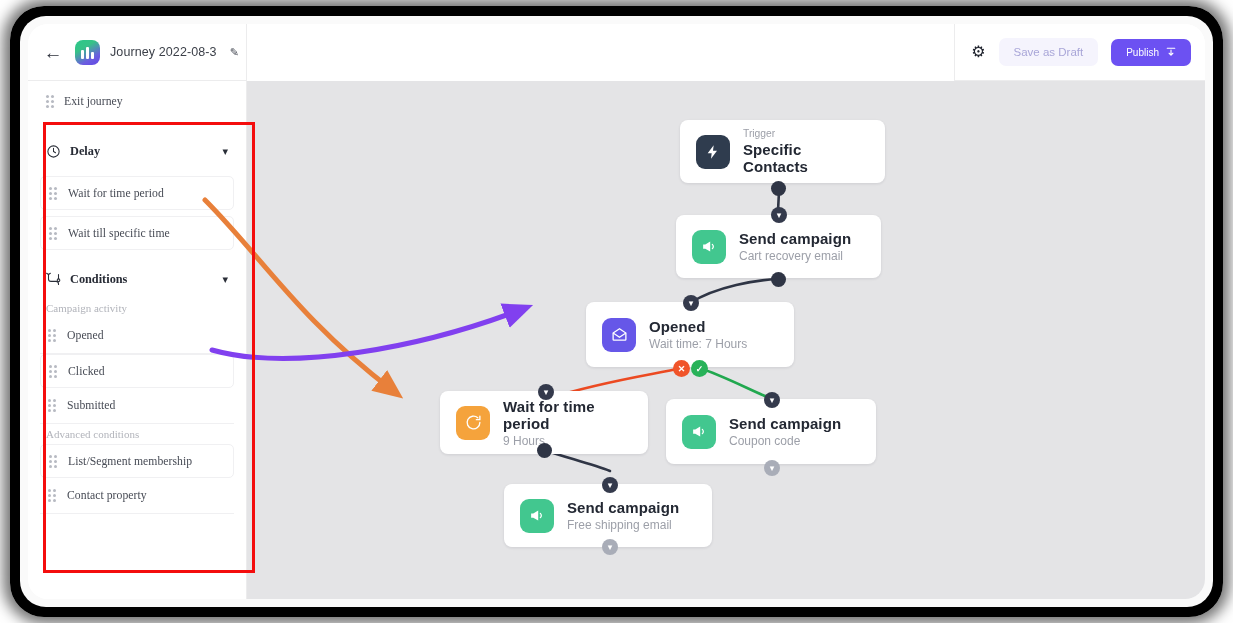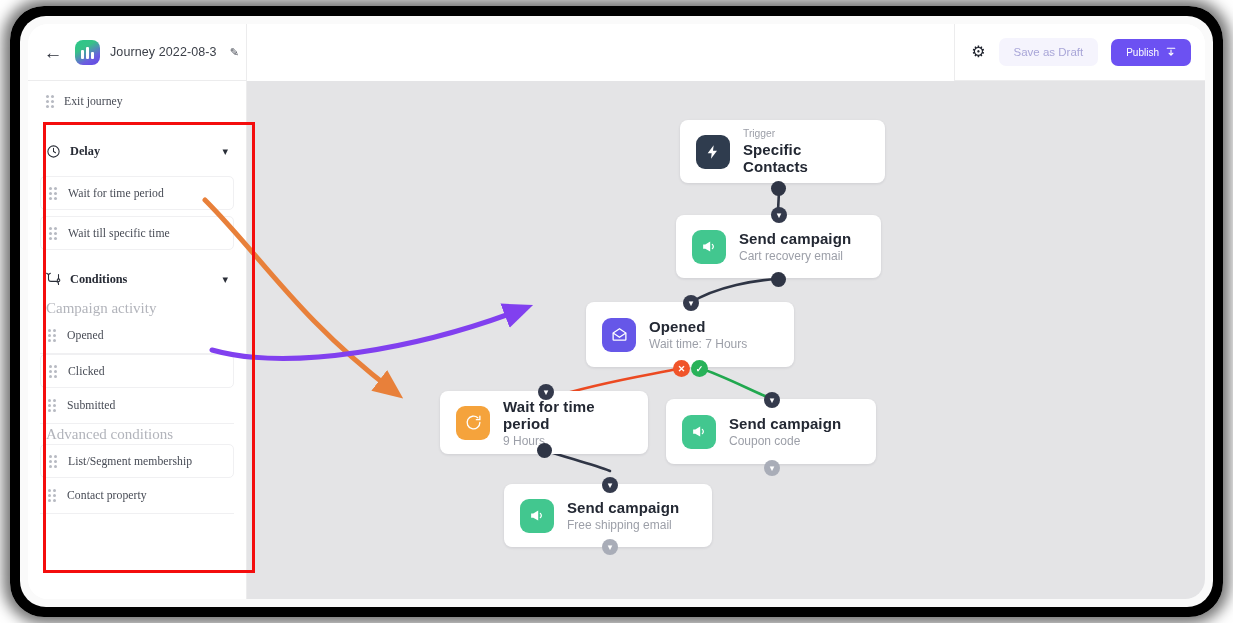--- a/index.html
+++ b/index.html
@@ -119,21 +119,21 @@
   .item-label { font-size: 11.7px; color: #474b55; letter-spacing: .05px; }
 
   .sec-head {
     display: flex; align-items: center; gap: 9px;
     padding: 0 18px; height: 38px; cursor: pointer;
   }
   .sec-title { font-size: 12.3px; font-weight: bold; color: #272b35; flex: 1 1 auto; }
   .chev { font-size: 11px; color: #2a2e38; }
   .sec-icon { width: 15px; height: 15px; flex: none; color: #2a2e38; }
   .sub-head {
-    font-size: 15px; color: #b2b4bb; padding: 0 18px 0 18px;
+    font-size: 11px; color: #b2b4bb; padding: 0 18px 0 18px;
     height: 20px; display: flex; align-items: center;
   }
   .opt {
     margin: 0 12px; height: 36px;
     display: flex; align-items: center; gap: 11px;
     padding: 0 8px;
     border-bottom: 1px solid #f0f0f2;
     cursor: pointer;
   }
   .opt.boxed {

